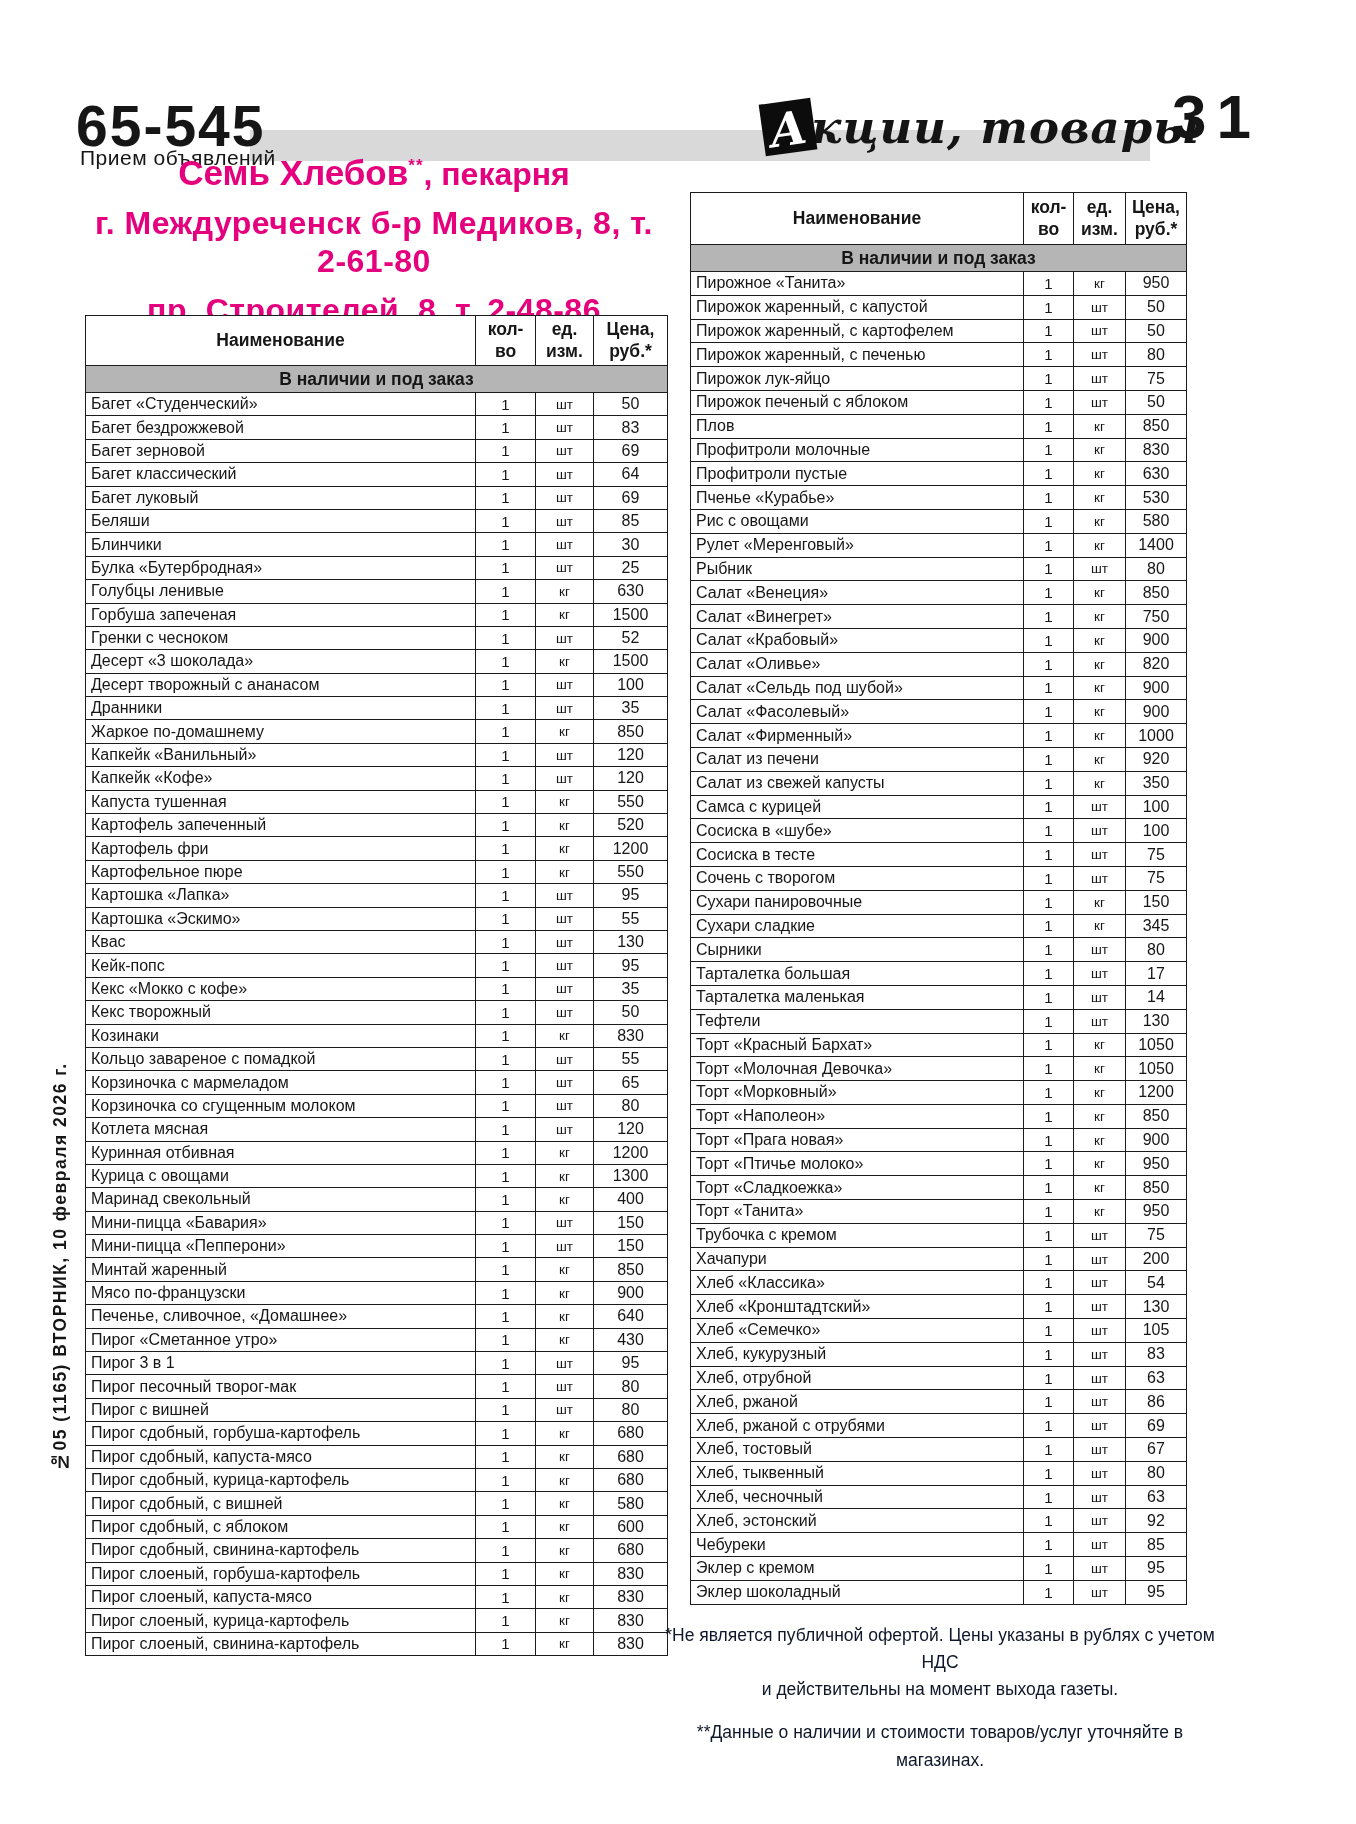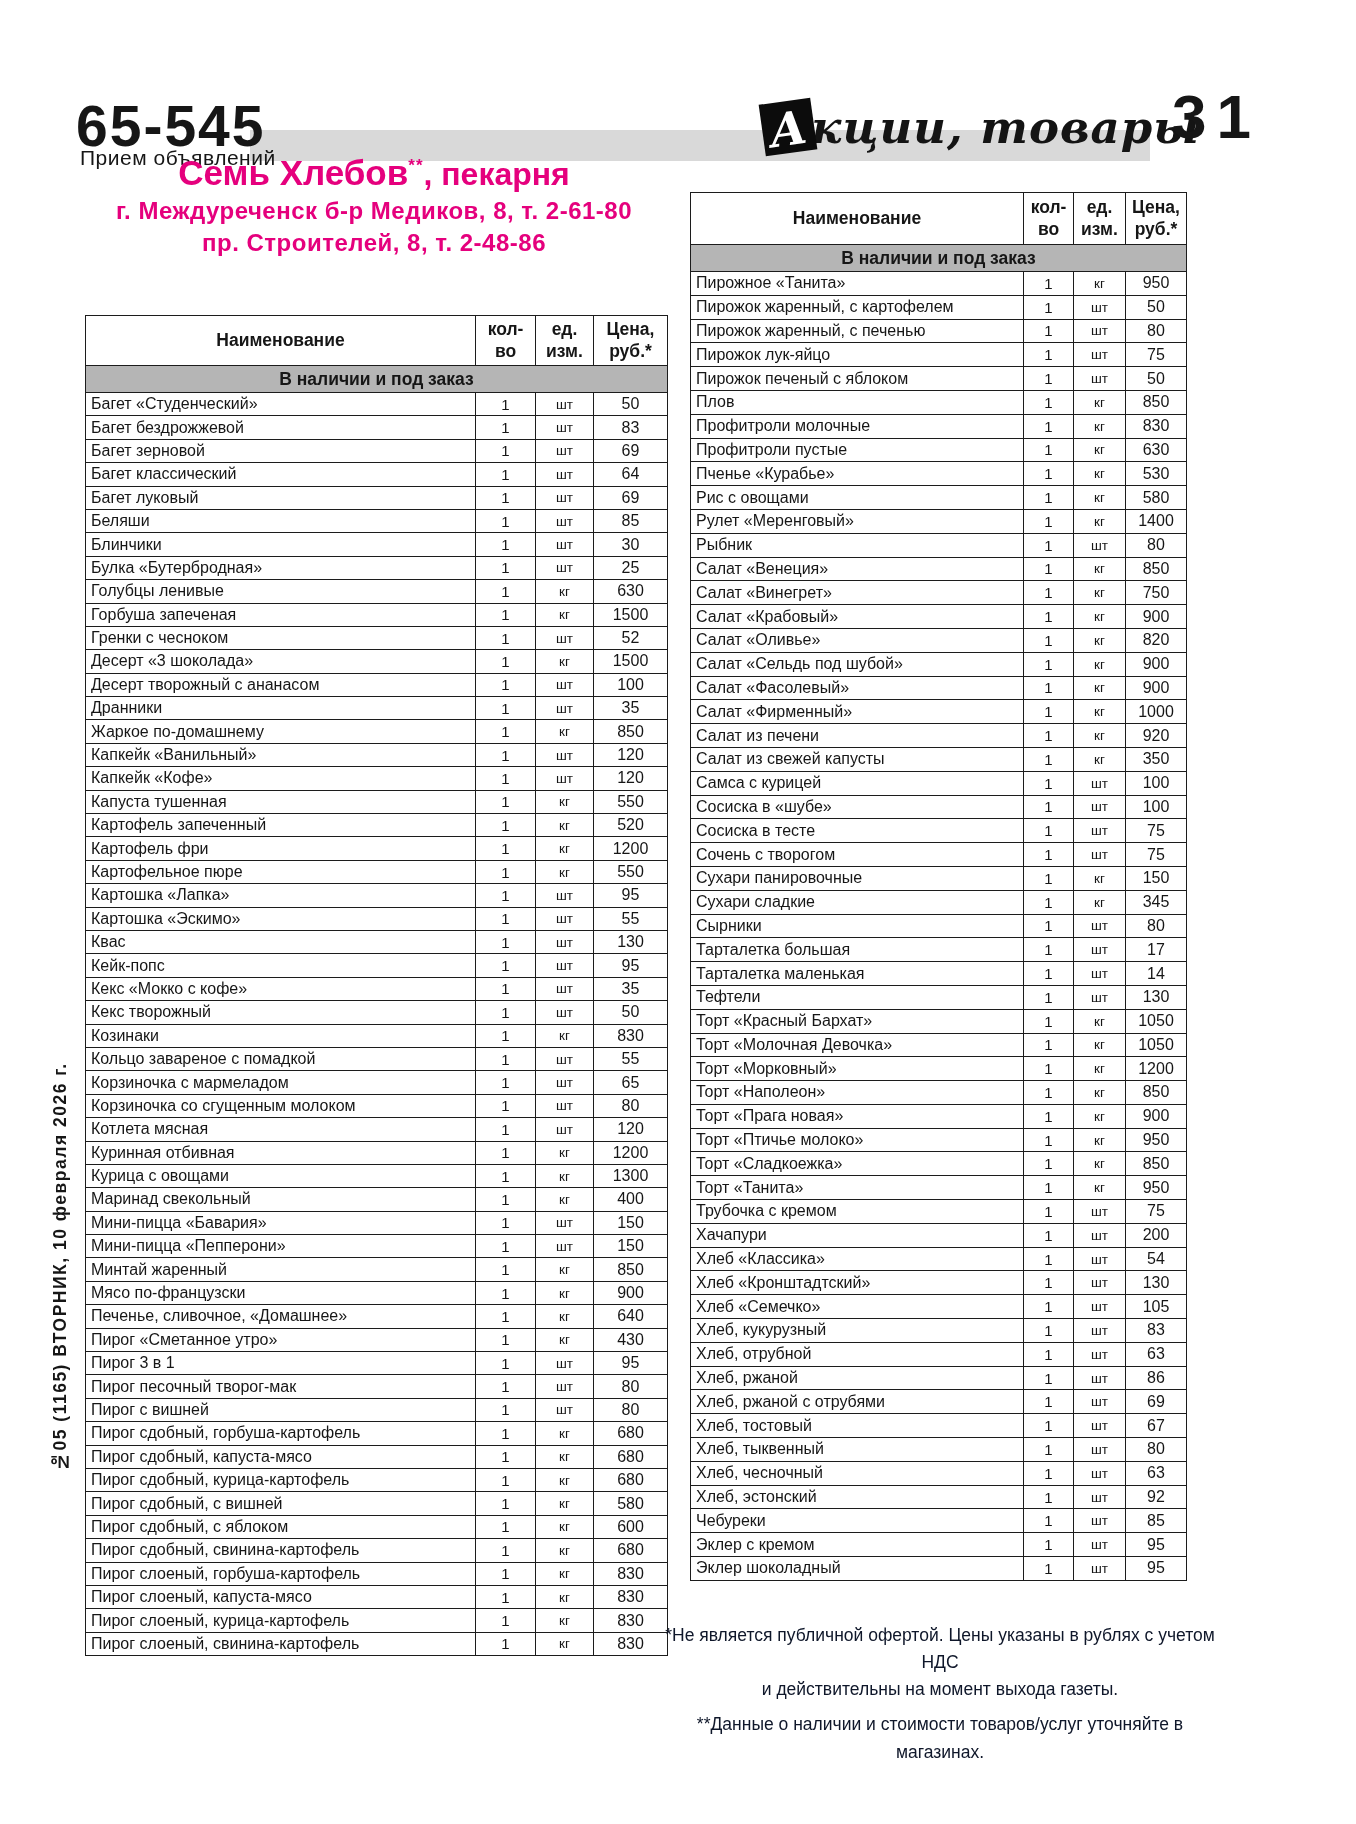--- a/index.html
+++ b/index.html
@@ -18,42 +18,42 @@
   .section-rest{font-family:"DejaVu Serif",serif;font-style:italic;font-weight:bold;font-size:45px;
                 color:#141414;margin-left:-3px;letter-spacing:1px;}
   .page-number{position:absolute;left:1172px;top:86px;font-size:62px;font-weight:bold;letter-spacing:10px;line-height:1;}
   
   .ad-header{position:absolute;left:80px;top:152px;width:588px;text-align:center;
              color:var(--accent-pink,#e5007d);font-weight:bold;line-height:1.2;}
   .ad-line1{font-size:35px;}
   .ad-name{font-size:35px;}
   .ad-stars{font-size:17px;vertical-align:14px;letter-spacing:1px;}
   .ad-type{font-size:32px;}
-  .ad-line2,.ad-line3{font-size:24px;margin-top:3px;letter-spacing:.5px;}
+  .ad-line2,.ad-line3{font-size:32px;margin-top:10px;letter-spacing:.5px;}
   
   table.price-table{position:absolute;border-collapse:collapse;table-layout:fixed;background:#fff;}
   table.price-table td,table.price-table th{border:1.6px solid #1c1c1c;overflow:hidden;white-space:nowrap;}
   table.price-table th{font-size:17.5px;font-weight:bold;line-height:1.25;padding:2px 2px;}
   .section-row td{background:var(--section-gray,#b5b5b5);font-weight:bold;text-align:center;
                   font-size:17.5px;height:24px;border-top-width:2.5px;border-bottom-width:2.5px;}
   .col-name{text-align:left;font-size:16px;padding:0 5px;}
   .col-qty,.col-unit,.col-price{text-align:center;}
   .col-qty{font-size:15px;}
   .col-unit{font-size:13.5px;}
   .col-price{font-size:16px;}
   #left-table{left:85px;top:315px;width:582px;}
   #left-table tr.data{height:23.4px;}
   #left-table tr.head{height:50px;}
   #right-table{left:690px;top:192px;width:496px;}
   #right-table tr.data{height:23.8px;}
   #right-table tr.head{height:52px;}
   
   .footnotes{position:absolute;left:660px;top:1622px;width:560px;text-align:center;
              font-size:17.5px;color:#0f172a;line-height:1.55;}
-  .footnote-3{margin-top:8px;}
+  .footnote-3{margin-top:16px;}
   
   .edition-vertical{position:absolute;left:50px;top:1010px;height:462px;
       writing-mode:vertical-rl;transform:rotate(180deg);font-weight:bold;font-size:17.5px;
       letter-spacing:1.5px;white-space:nowrap;}
 </style>
 </head>
 <body>
 
 <div class="gray-band"></div>
 <div class="phone-large">65-545</div>
@@ -445,20 +445,26 @@
   </tr>
   </tbody>
     <tbody>
       <tr class="data">
         <td class="col-name">Пирожное «Танита»</td>
         <td class="col-qty">1</td>
         <td class="col-unit">кг</td>
         <td class="col-price">950</td>
       </tr>
       <tr class="data">
+        <td class="col-name">Пирожок жаренный, с капустой</td>
+        <td class="col-qty">1</td>
+        <td class="col-unit">шт</td>
+        <td class="col-price">50</td>
+      </tr>
+      <tr class="data">
         <td class="col-name">Пирожок жаренный, с картофелем</td>
         <td class="col-qty">1</td>
         <td class="col-unit">шт</td>
         <td class="col-price">50</td>
       </tr>
       <tr class="data">
         <td class="col-name">Пирожок жаренный, с печенью</td>
         <td class="col-qty">1</td>
         <td class="col-unit">шт</td>
         <td class="col-price">80</td>

